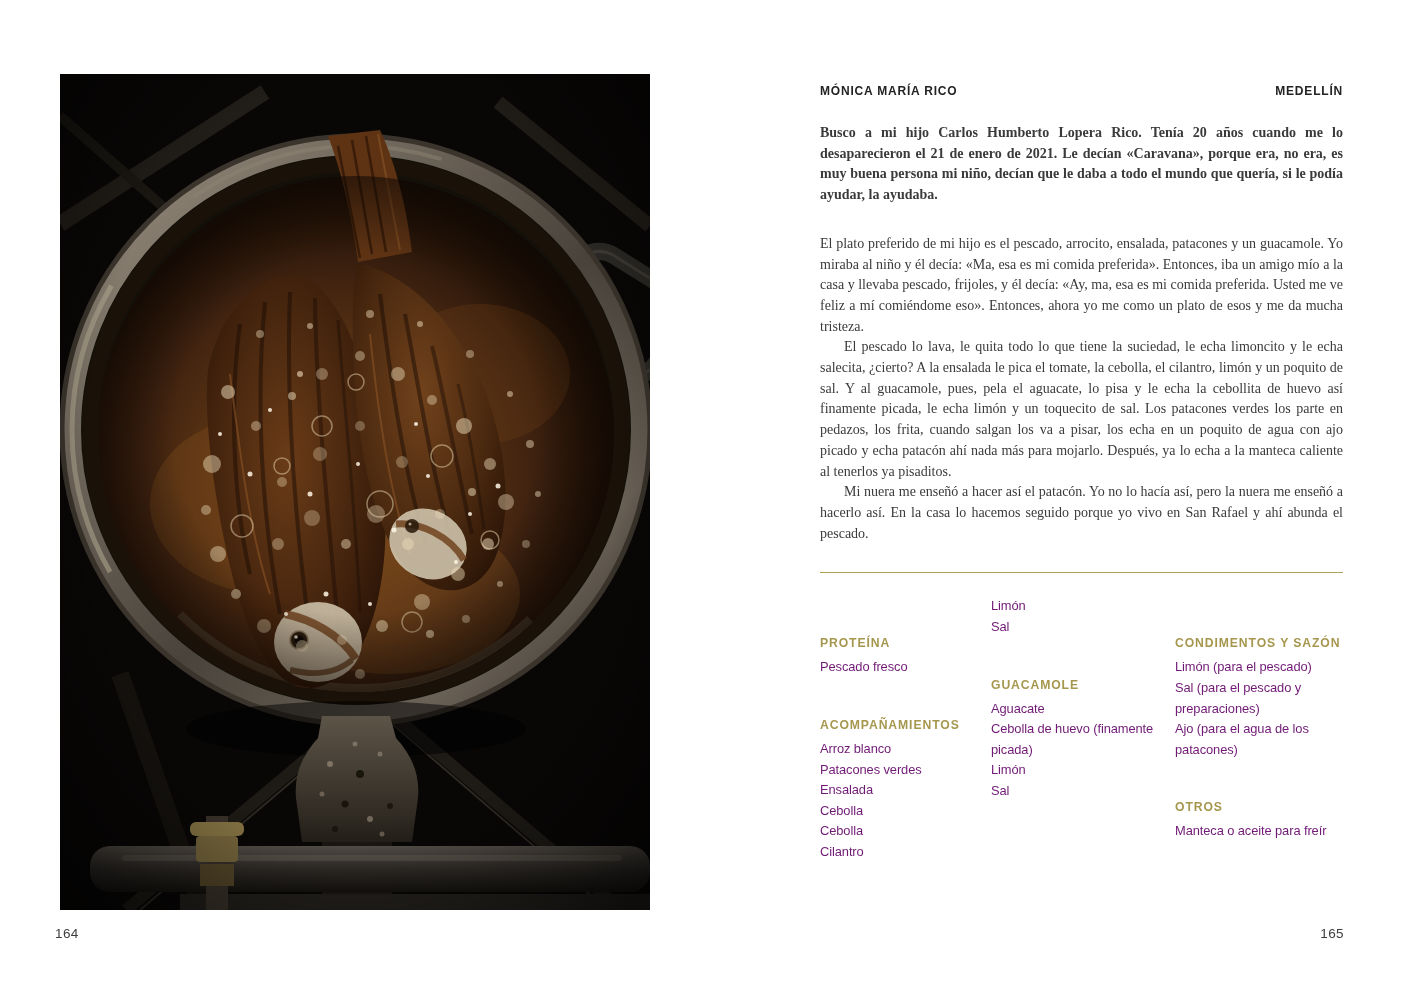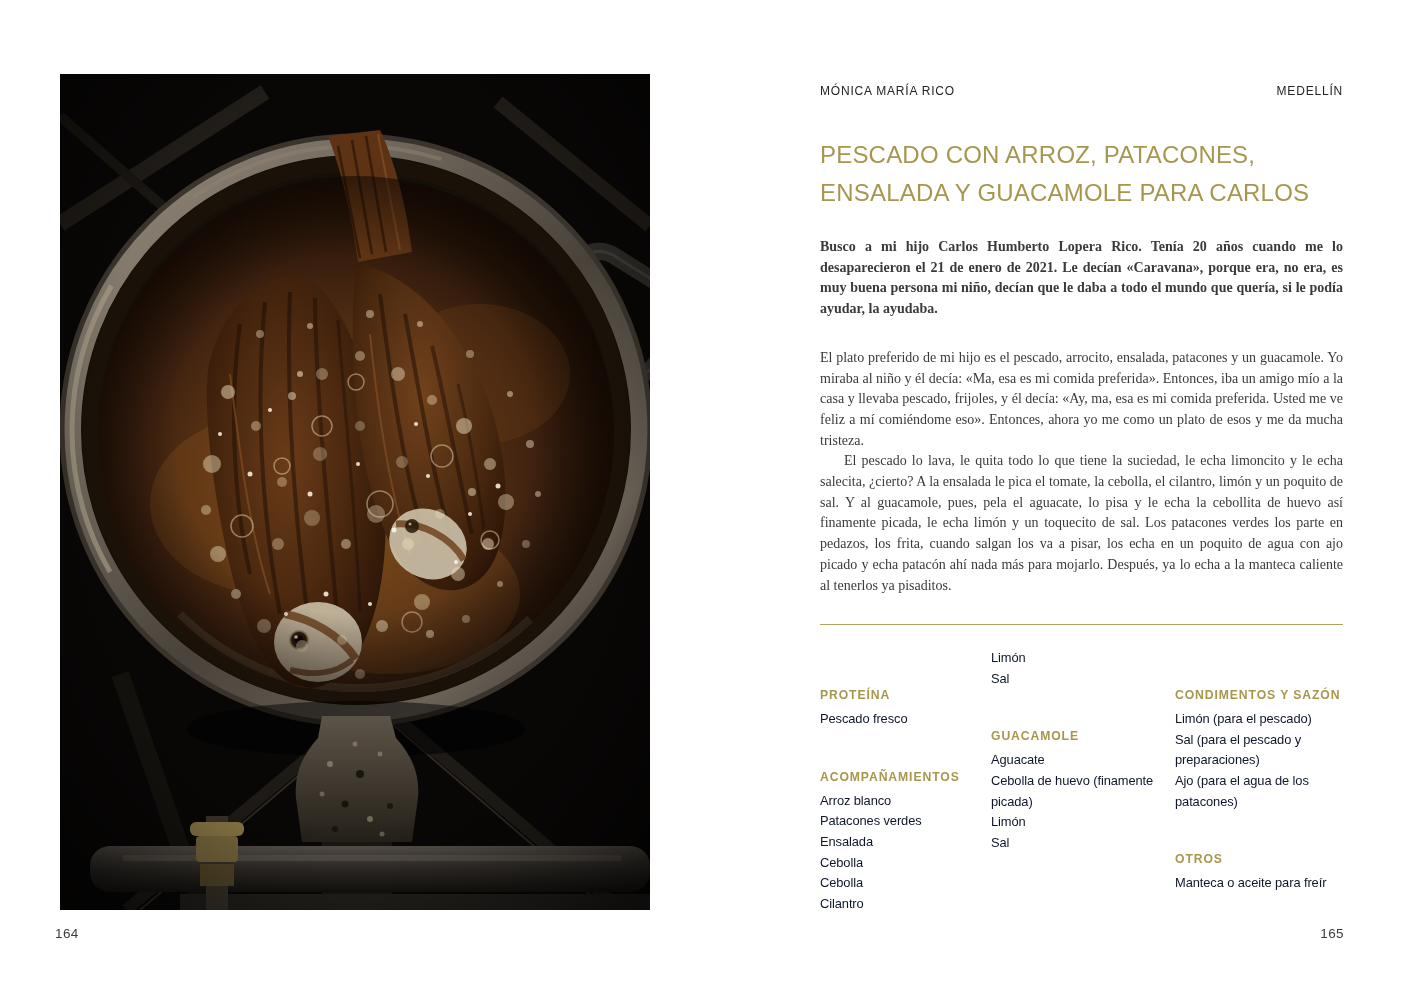--- a/index.html
+++ b/index.html
@@ -12,36 +12,36 @@
     position:absolute;left:60px;top:74px;width:590px;height:836px;
     background:#0a0807;overflow:hidden;
   }
   .photo-frame svg{display:block;}
   .pageno{position:absolute;font-size:13.5px;color:#3d3d3d;letter-spacing:.4px;}
   .pageno-left{left:55px;top:926px;}
   .pageno-right{right:72px;top:926px;}
 
   .right-page{position:absolute;left:820px;top:84px;width:523px;}
   .byline{display:flex;justify-content:space-between;align-items:baseline;
-    font-size:12px;font-weight:400;letter-spacing:.8px;color:#232323;}
+    font-size:12px;font-weight:700;letter-spacing:.8px;color:#232323;}
   .title{margin-top:38px;color:#a6974e;font-weight:400;
     font-size:24px;line-height:38px;letter-spacing:.2px;}
   .title div{white-space:nowrap;}
   .story{color:#3a3a3a;font-size:14px;line-height:20.7px;text-align:justify;font-family:Liberation Serif, serif;}
   .intro{margin-top:25px;font-weight:700;}
   .bodycopy{margin-top:28px;}
   .bodycopy p{margin:0;}
   .bodycopy p.indent{text-indent:24px;}
   .rule{margin-top:28px;border-top:1.5px solid #b0a258;}
   .ingredients{margin-top:23px;display:grid;grid-template-columns:157px 170px 168px;
     column-gap:14px;}
   .ing-block + .ing-block{margin-top:20px;}
   .ing-label{color:#a6974e;font-weight:700;font-size:12.2px;letter-spacing:.9px;
     margin-bottom:7px;margin-top:40px;}
-  .ing-item{color:#0f172a;font-size:12.9px;line-height:20.6px;letter-spacing:-.1px;}
+  .ing-item{color:#701a75;font-size:12.9px;line-height:20.6px;letter-spacing:-.1px;}
 </style>
 </head>
 <body>
 
 <div class="photo-frame">
   <svg width="590" height="836" viewBox="0 0 590 836">
     <defs>
       <radialGradient id="gOil" cx="46%" cy="58%" r="62%">
         <stop offset="0%" stop-color="#7c4a1d"></stop>
         <stop offset="35%" stop-color="#5d3513"></stop>
@@ -268,30 +268,27 @@
 
 <div class="pageno pageno-left">164</div>
 
 <div class="right-page">
 
   <div class="byline">
     <span>MÓNICA MARÍA RICO</span>
     <span>MEDELLÍN</span>
   </div>
 
-  <div class="title">
-    <div>PESCADO CON ARROZ, PATACONES,</div>
-    <div>ENSALADA Y GUACAMOLE PARA CARLOS</div>
-  </div>
 
   <div class="story intro">Busco a mi hijo Carlos Humberto Lopera Rico. Tenía 20 años cuando me lo desaparecieron el 21 de enero de 2021. Le decían «Caravana», porque era, no era, es muy buena persona mi niño, decían que le daba a todo el mundo que quería, si le podía ayudar, la ayudaba.</div>
 
   <div class="story bodycopy">
     <p>El plato preferido de mi hijo es el pescado, arrocito, ensalada, patacones y un guacamole. Yo miraba al niño y él decía: «Ma, esa es mi comida preferida». Entonces, iba un amigo mío a la casa y llevaba pescado, frijoles, y él decía: «Ay, ma, esa es mi comida preferida. Usted me ve feliz a mí comiéndome eso». Entonces, ahora yo me como un plato de esos y me da mucha tristeza.</p>
     <p class="indent">El pescado lo lava, le quita todo lo que tiene la suciedad, le echa limoncito y le echa salecita, ¿cierto? A la ensalada le pica el tomate, la cebolla, el cilantro, limón y un poquito de sal. Y al guacamole, pues, pela el aguacate, lo pisa y le echa la cebollita de huevo así finamente picada, le echa limón y un toquecito de sal. Los patacones verdes los parte en pedazos, los frita, cuando salgan los va a pisar, los echa en un poquito de agua con ajo picado y echa patacón ahí nada más para mojarlo. Después, ya lo echa a la manteca caliente al tenerlos ya pisaditos.</p>
+    <p class="indent">Mi nuera me enseñó a hacer así el patacón. Yo no lo hacía así, pero la nuera me enseñó a hacerlo así. En la casa lo hacemos seguido porque yo vivo en San Rafael y ahí abunda el pescado.</p>
   </div>
 
   <div class="rule"></div>
 
   <div class="ingredients">
 
     <div class="ing-col">
       <div class="ing-block">
         <div class="ing-label">PROTEÍNA</div>
         <div class="ing-item">Pescado fresco</div>

